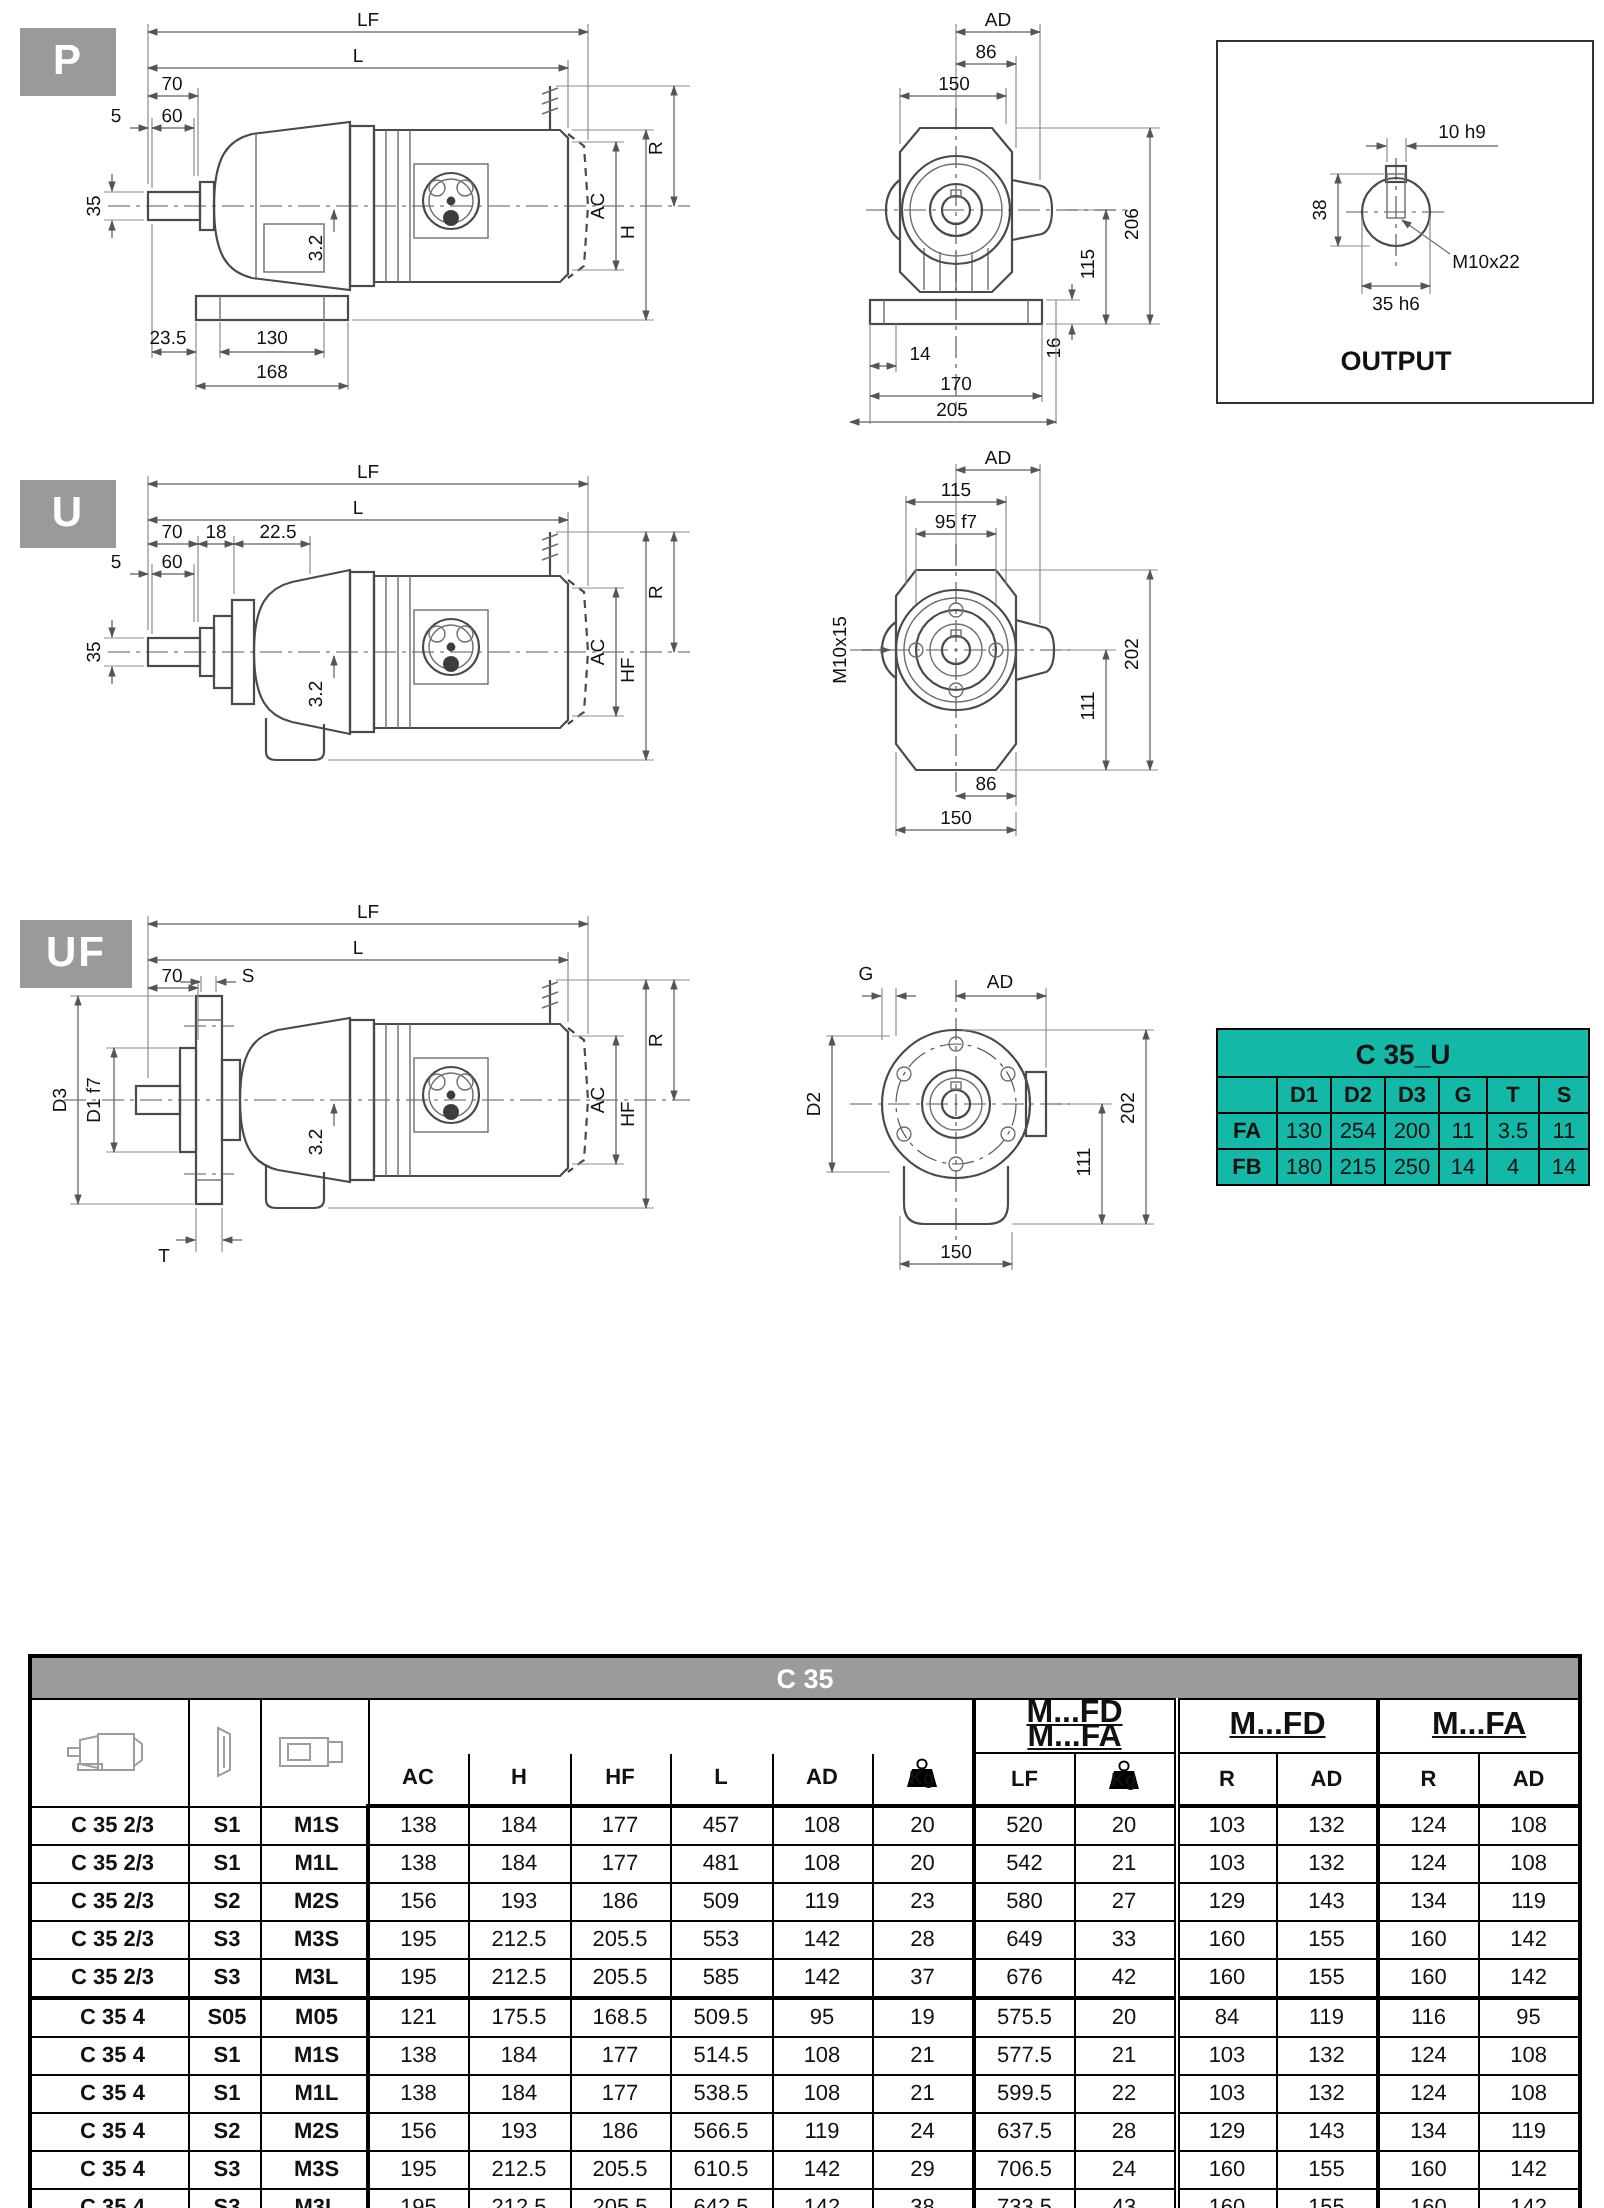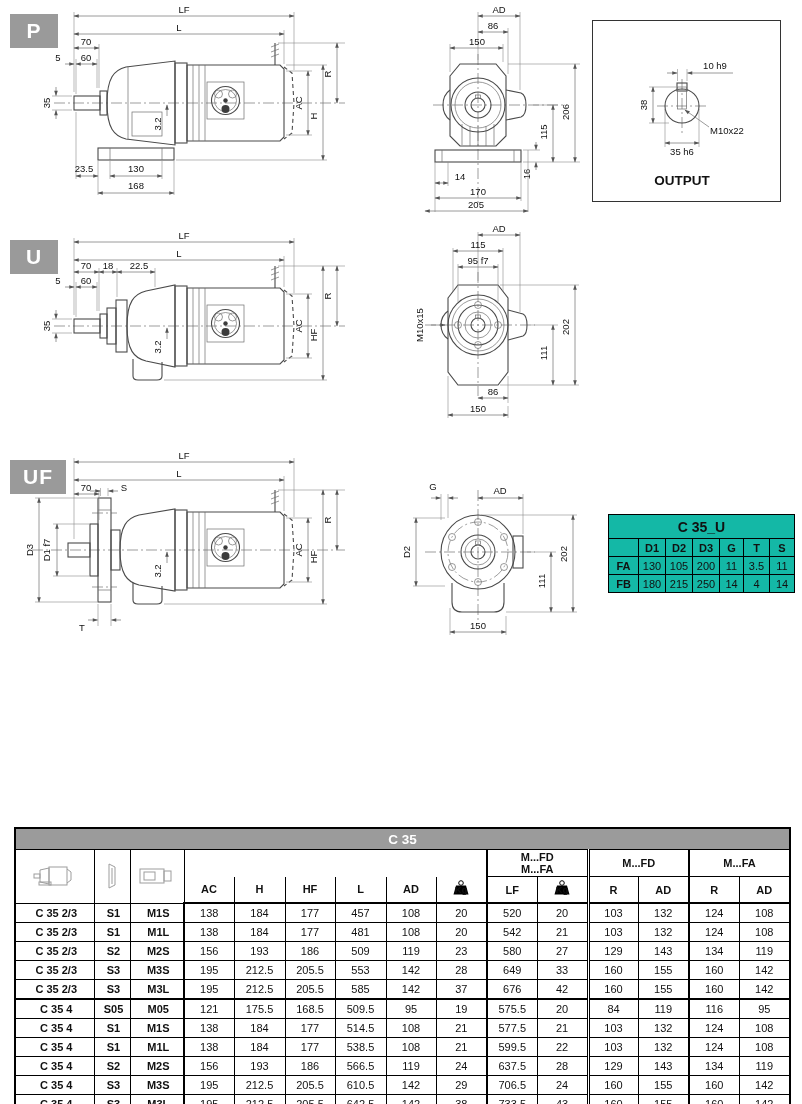--- a/index.html
+++ b/index.html
@@ -25,21 +25,21 @@
   table.ftab .ft-title{font-size:14px;font-weight:bold;height:23px;}
   table.ftab .fl{font-weight:bold;}
 
   table.mtab{position:absolute;border-collapse:collapse;table-layout:fixed;width:775px;background:#fff;border:2px solid #000;}
   table.mtab th,table.mtab td{border:1px solid #000;text-align:center;vertical-align:middle;
       padding:0;font-size:11px;height:18px;white-space:nowrap;overflow:hidden;}
   table.mtab .title{background:#9b9b9b;color:#fff;font-weight:bold;font-size:13.5px;height:20px;border-bottom:1px solid #000;}
   table.mtab th{font-weight:bold;}
   table.mtab .spacer{border-bottom:none;}
   table.mtab .nt{border-top:none;}
-  table.mtab .grp{font-size:11px;line-height:12px;height:26px;}
+  table.mtab .grp{font-size:16px;line-height:12px;height:26px;text-decoration:underline;}
   table.mtab tr.hdr2 th{border-bottom:2px solid #000;height:25px;}
   .b-thick-r{border-right:2.2px solid #000 !important;}
   .b-dbl-r{border-right:3px double #000 !important;}
   tr.thick-top td{border-top:2.2px solid #000;}
   table.mtab .c-label{text-align:center;font-weight:bold;padding-left:3px;}
   .iconcell svg{vertical-align:middle;}
 </style>
 </head>
 <body>
 
@@ -183,21 +183,21 @@
   <line x1="106" y1="158" x2="106" y2="197" class="ext"></line>
   <line x1="113" y1="146" x2="113" y2="208" class="ext"></line>
   <line x1="20" y1="179" x2="33" y2="179" class="dim"></line>
   <text x="45" y="176">14</text>
   <line x1="20" y1="194" x2="106" y2="194" class="dim"></line>
   <text x="63" y="191">170</text>
   <line x1="10" y1="207" x2="113" y2="207" class="dim"></line>
   <text x="61" y="204">205</text>
 </svg>
 
-<div class="outbox" style="left:592px;top:20px;width:187px;height:180px">
+<div class="outbox" style="left:608px;top:20px;width:187px;height:180px">
   <svg class="draw" style="left:0;top:0" width="185" height="178" viewBox="0 0 185 178">
     <line x1="64" y1="85" x2="114" y2="85" class="cl"></line>
     <line x1="89" y1="58" x2="89" y2="112" class="cl"></line>
     <circle cx="89" cy="85" r="17" class="ol"></circle>
     <rect x="84" y="62" width="10" height="8" class="ol"></rect>
     <rect x="84.5" y="66" width="9" height="22" class="ol2" fill="url(#hatch)"></rect>
     <line x1="84.5" y1="60" x2="84.5" y2="48" class="ext"></line>
     <line x1="94" y1="60" x2="94" y2="48" class="ext"></line>
     <line x1="74" y1="52" x2="84" y2="52" class="dim1"></line>
     <line x1="94.5" y1="52" x2="140" y2="52" class="dim1s"></line>
@@ -442,21 +442,21 @@
       <th>D3</th>
       <th>G</th>
       <th>T</th>
       <th>S</th>
     </tr>
   </thead>
   <tbody>
         <tr>
           <td class="fl">FA</td>
           <td>130</td>
-          <td>105</td>
+          <td>254</td>
           <td>200</td>
           <td>11</td>
           <td>3.5</td>
           <td>11</td>
         </tr>
         <tr>
           <td class="fl">FB</td>
           <td>180</td>
           <td>215</td>
           <td>250</td>

